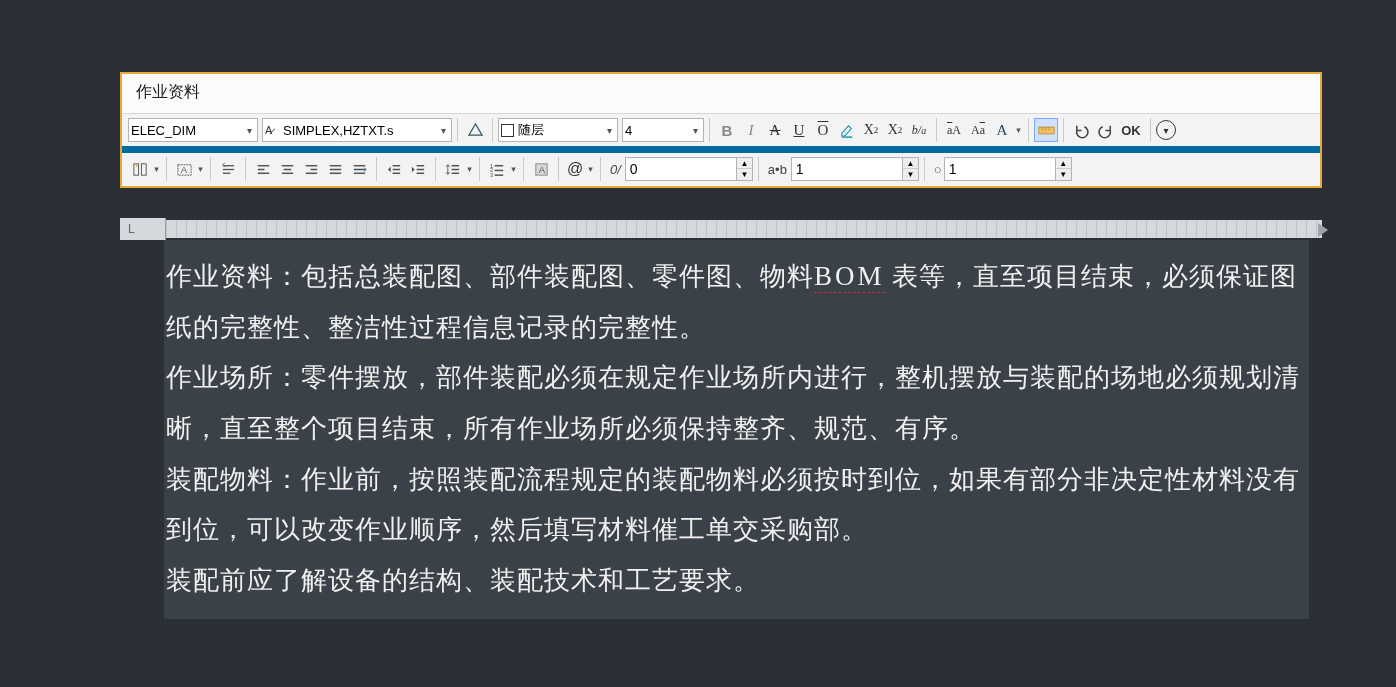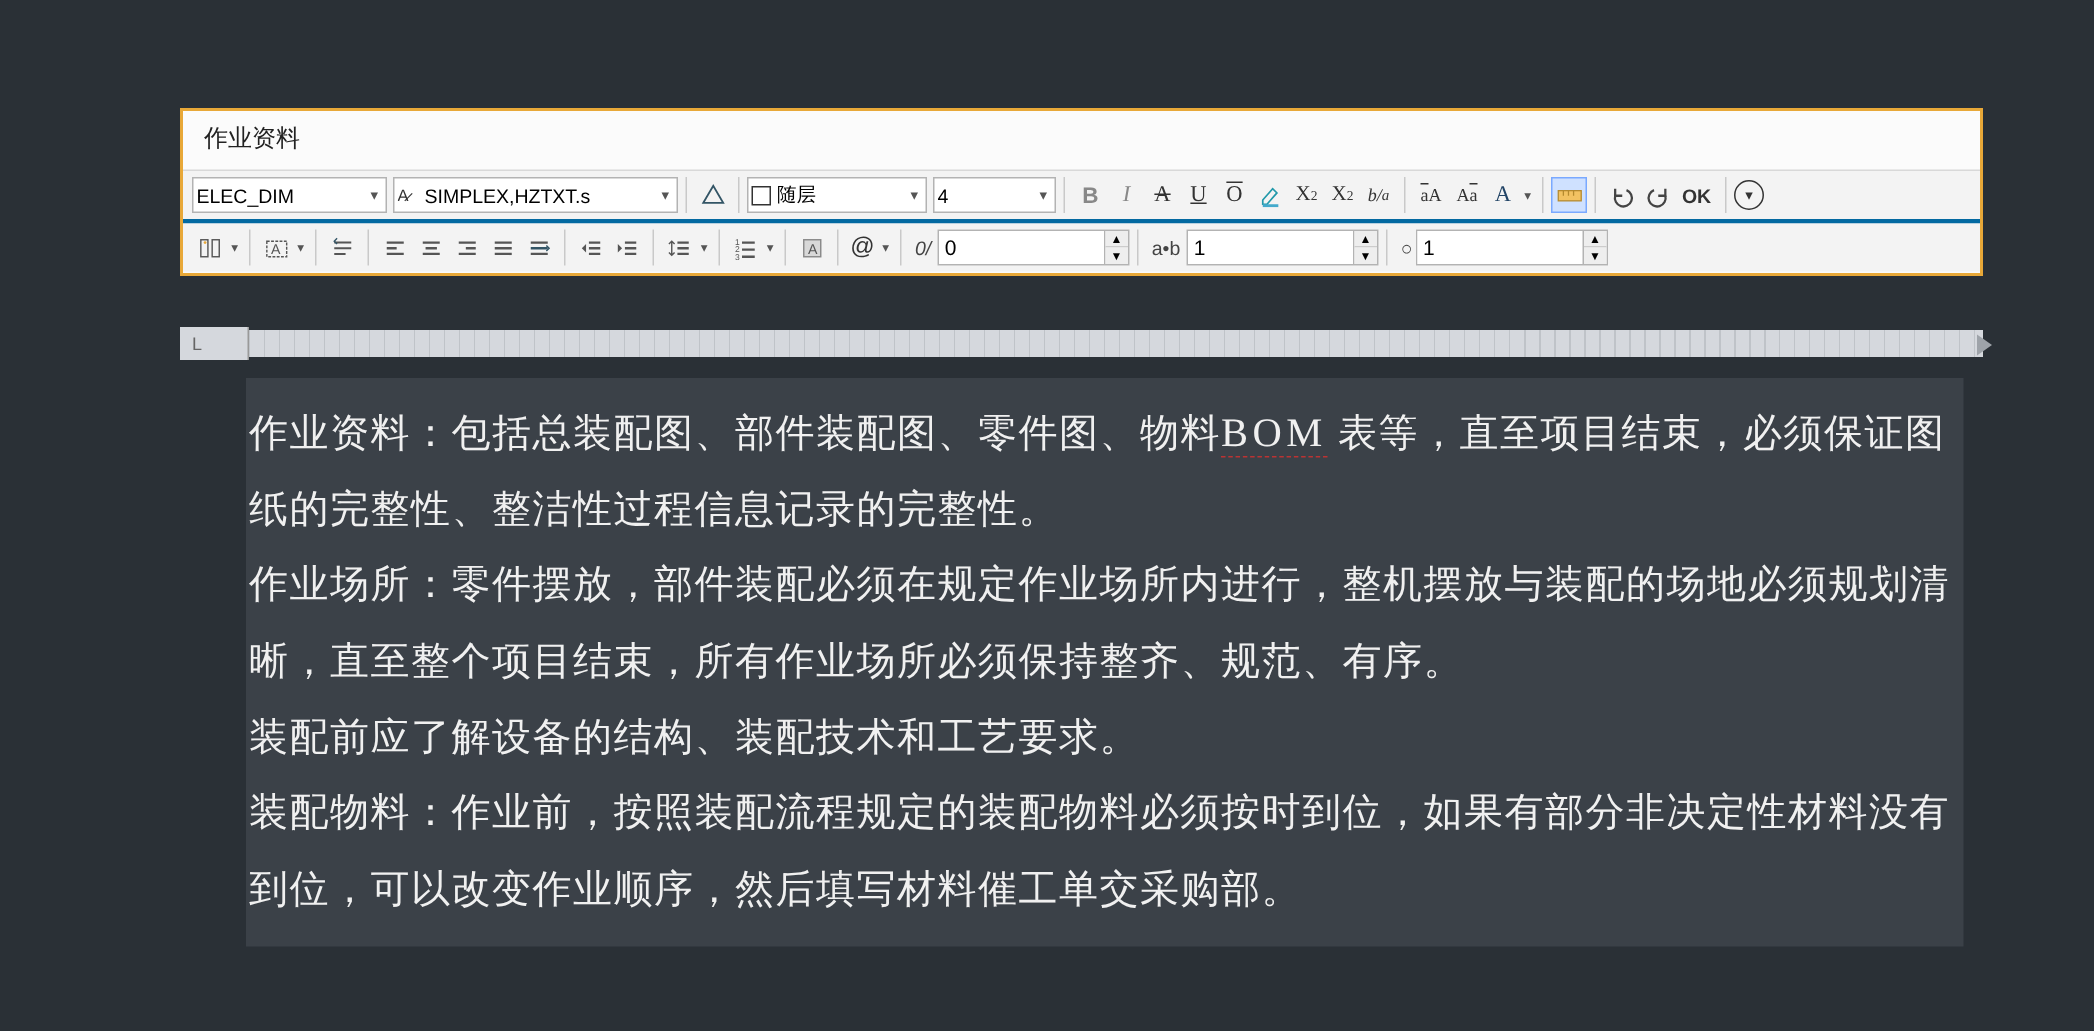--- a/index.html
+++ b/index.html
@@ -23,21 +23,21 @@
     padding: 8px 14px 10px 14px;
     font-size: 16px;
     color: #222;
     border-bottom: 1px solid #d8d8d8;
   }
   .row {
     display: flex;
     align-items: center;
     padding: 4px 6px;
     background: #f3f3f3;
-    border-bottom: 3px solid #0369a1;
+    border-bottom: 7px solid #0369a1;
   }
   .row:last-child { border-bottom: none; }
   .sep { width:1px; height:24px; background:#c9c9c9; margin:0 5px; }
   .ddn {
     display:flex; align-items:center;
     border:1px solid #b3b3b3; background:#fff;
     height:24px; font-size:13px; padding:0 2px;
   }
   .ddn span { overflow:hidden; white-space:nowrap; text-overflow:clip; }
   .ddn .chev { margin-left:auto; font-size:10px; color:#555; padding:0 3px;}
@@ -82,21 +82,20 @@
     width:0;height:0;border-top:7px solid transparent;border-bottom:7px solid transparent;border-left:10px solid #9ea3a9;
   }
 
   
   .text-area {
     position:absolute;
     top: 240px; left:164px;
     width: 1145px;
     background:#3b4148;
     padding: 10px 2px 12px 2px;
-    margin-top: 12px;
   }
   .text-area p {
     color:#f0f0f0;
     font-size:26px;
     line-height:1.95;
     font-family: "SimSun","KaiTi","FangSong",serif;
     font-weight:300;
     letter-spacing:1px;
   }
   .text-area .bom { font-family: "Times New Roman",serif; letter-spacing:3px; font-size:27px; font-weight:300; border-bottom:1px dashed #b33; padding-bottom:1px;}
@@ -336,15 +335,15 @@
   <div class="ruler-main">
     <div class="ruler-tri"></div>
   </div>
 </div>
 
 <div class="text-area">
   <p>
     <span>作业资料：包括总装配图、部件装配图、零件图、物料</span><span class="bom">BOM</span><span> 表等，直至项目结束，必须保证图纸的完整性、整洁性过程信息记录的完整性。</span>
   </p>
   <p>作业场所：零件摆放，部件装配必须在规定作业场所内进行，整机摆放与装配的场地必须规划清晰，直至整个项目结束，所有作业场所必须保持整齐、规范、有序。</p>
+  <p>装配物料：作业前，按照装配流程规定的装配物料必须按时到位，如果有部分非决定性材料没有到位，可以改变作业顺序，然后填写材料催工单交采购部。</p>
   <p>装配前应了解设备的结构、装配技术和工艺要求。</p>
-  <p>装配物料：作业前，按照装配流程规定的装配物料必须按时到位，如果有部分非决定性材料没有到位，可以改变作业顺序，然后填写材料催工单交采购部。</p>
 </div>
 
 </body></html>

